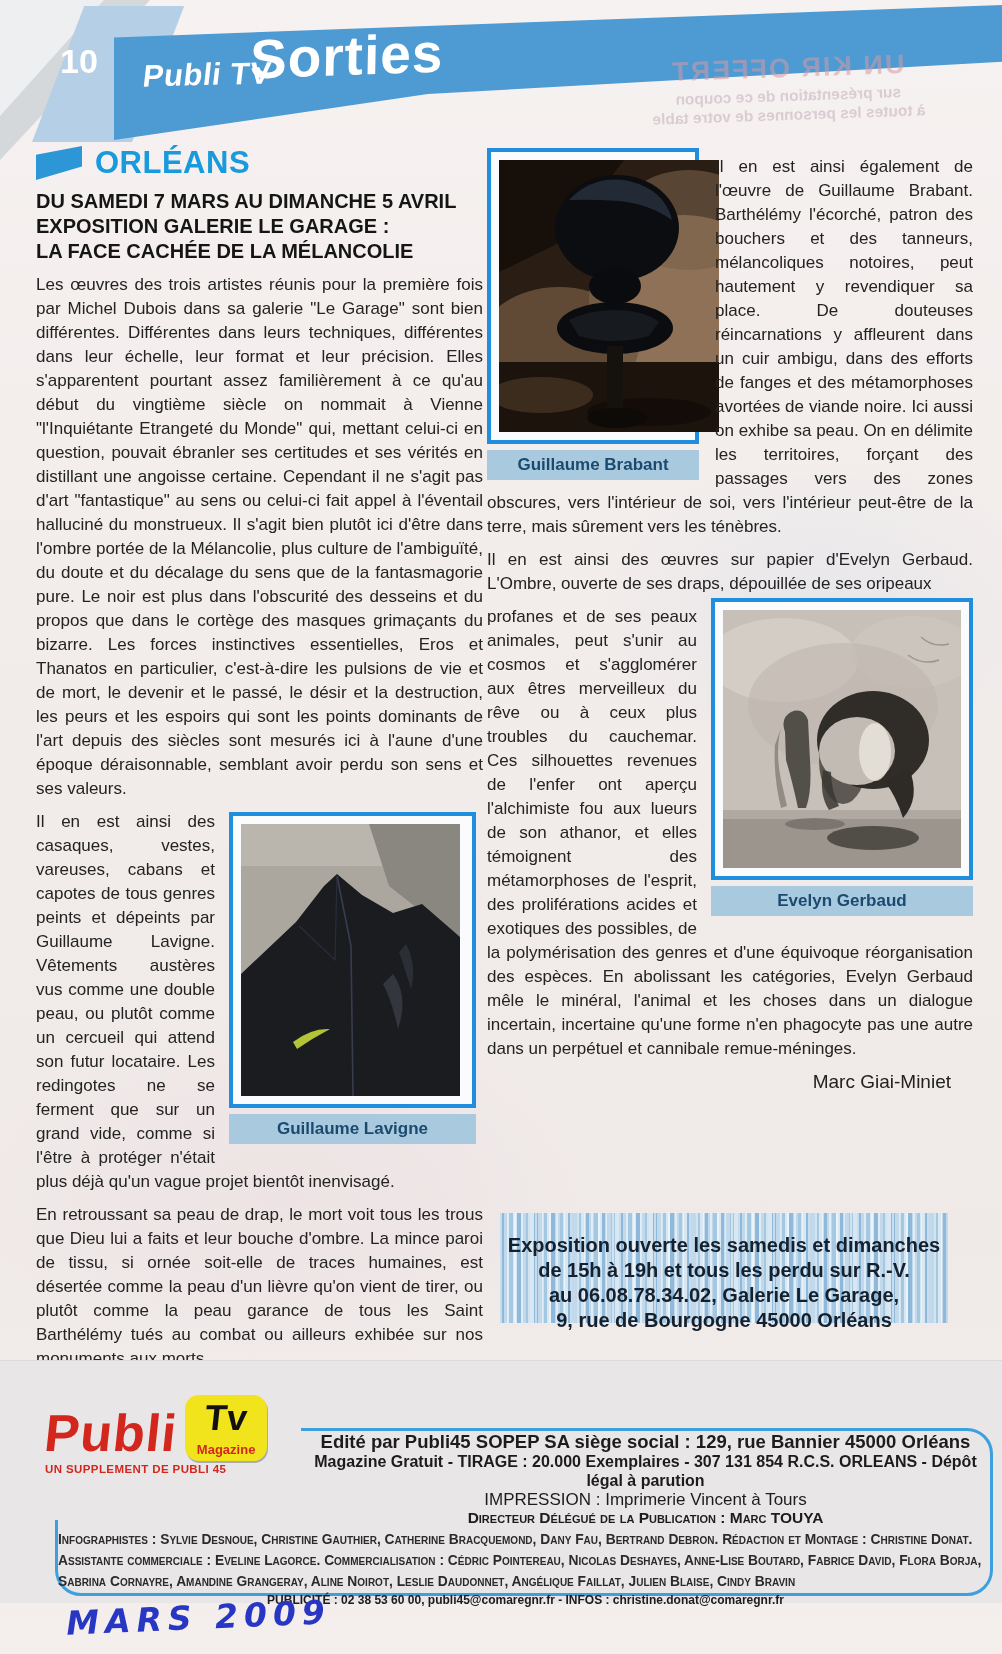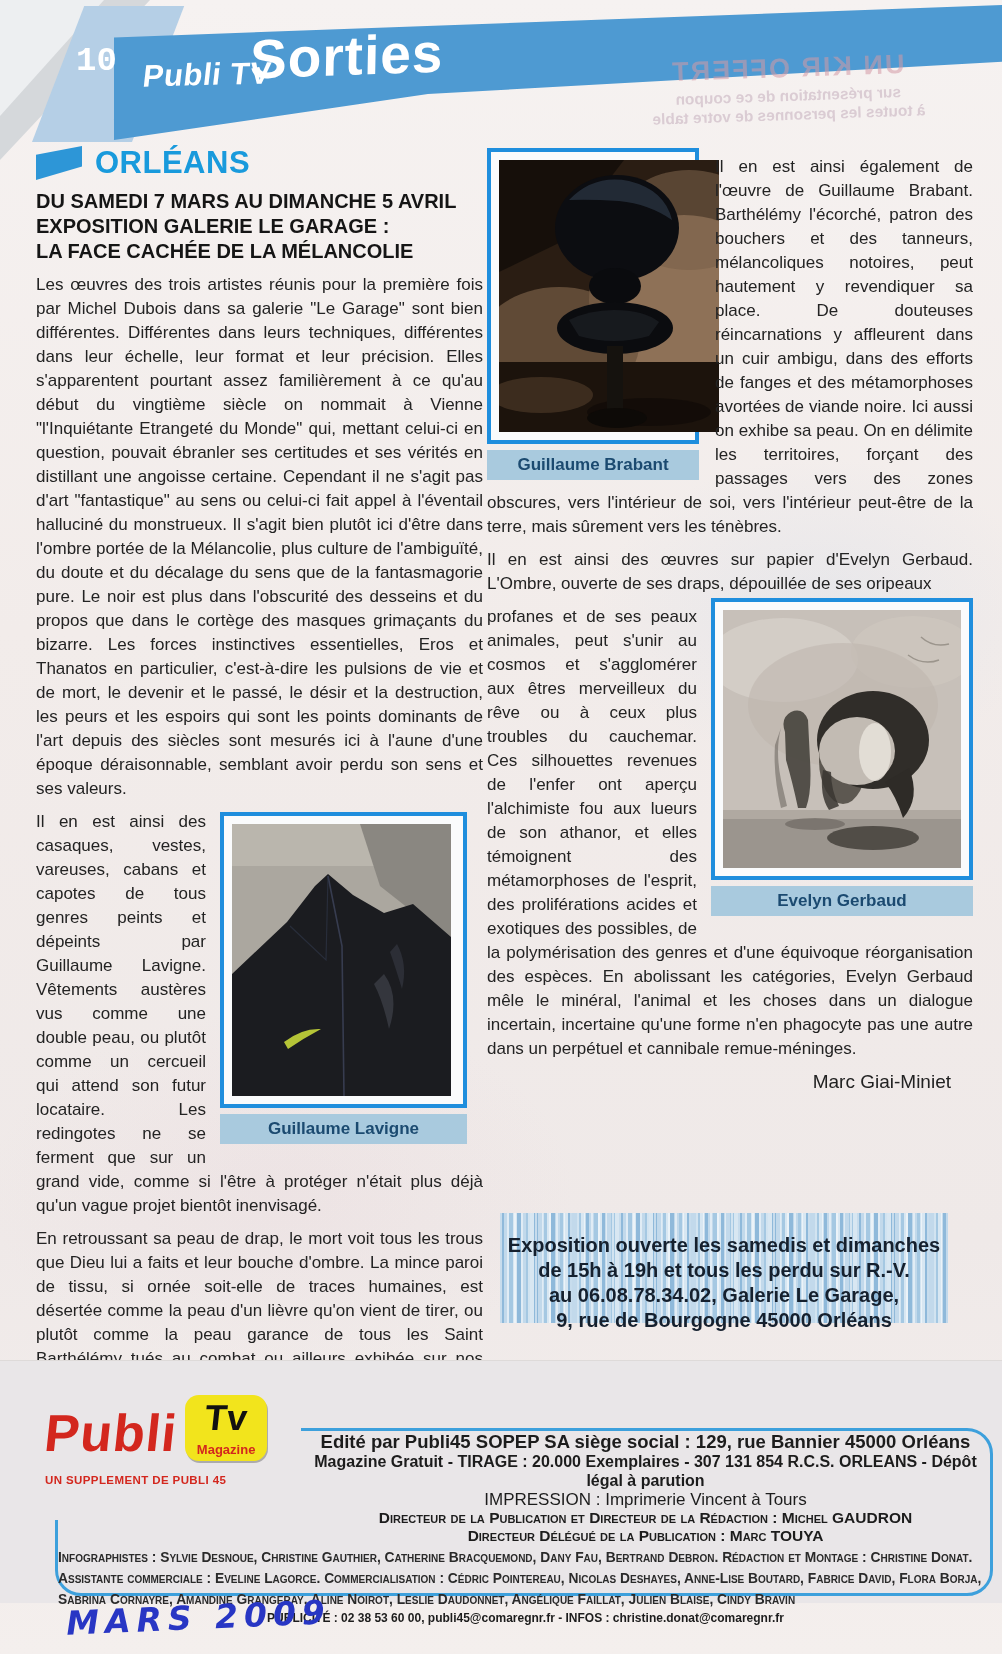--- a/index.html
+++ b/index.html
@@ -11,21 +11,21 @@
       linear-gradient(180deg,#f6f2f1 0%,#f2ecea 38%,#efe9e8 75%,#f4efed 100%);}
   
   .corner1{position:absolute;left:0;top:0;width:150px;height:160px;background:#d5d8db;
     clip-path:polygon(0 0,100% 0,0 100%);}
   .corner2{position:absolute;left:0;top:0;width:104px;height:116px;background:#edeff1;
     clip-path:polygon(0 0,100% 0,0 100%);}
   .banner-light{position:absolute;left:32px;top:6px;width:100px;height:136px;background:#b5cfe6;
     transform:skewX(-21deg);transform-origin:0 100%;}
   .banner-main{position:absolute;left:105px;top:5px;width:897px;height:135px;background:#4e9ad2;
     clip-path:polygon(1% 24%,100% 0%,100% 42%,36% 66%,1% 100%);}
-  .page-num{position:absolute;left:76px;top:42px;font-size:34px;font-weight:bold;color:#fff;z-index:3;font-family:Liberation Mono, monospace;}
+  .page-num{position:absolute;left:60px;top:42px;font-size:34px;font-weight:bold;color:#fff;z-index:3;}
   .brand{position:absolute;left:143px;top:57px;font-size:31px;font-weight:bold;color:#fff;
     transform:skewX(-8deg) rotate(-1.5deg);z-index:3;letter-spacing:.5px;}
   .section-title{position:absolute;left:250px;top:24px;font-size:55px;font-weight:bold;color:#fff;
     transform:rotate(-2deg) skewX(-3deg);z-index:3;letter-spacing:1px;}
   
   .showthrough{position:absolute;left:618px;top:52px;width:340px;text-align:center;
     transform:scaleX(-1) rotate(2deg);color:#cfa3ae;opacity:.55;font-weight:bold;line-height:1.25;}
   .showthrough .st-big{font-size:27px;letter-spacing:2px;color:#d49aa6;}
   .showthrough .st-small{font-size:15.5px;color:#c5aebd;}
   
@@ -36,21 +36,21 @@
     clip-path:polygon(0 26%,100% 0,100% 60%,0 100%);}
   .city{font-size:31px;font-weight:bold;color:#199adc;letter-spacing:.5px;}
   .subtitle{margin-top:6px;font-size:20px;font-weight:bold;line-height:25px;color:#151515;}
   p.body{margin:9px 0 0 0;font-size:17px;line-height:24px;text-align:justify;}
   .fig{background:transparent;}
   .frame{background:#fafbfc;border:4px solid #1f8edd;padding:8px;}
   .frame svg{display:block;}
   .caption{margin-top:6px;background:#a9cade;color:#1b4a70;font-weight:bold;
     text-align:center;font-size:17px;padding:5px 0;}
   .fig-brabant{float:left;width:212px;margin:2px 16px 6px 0;}
-  .fig-lavigne{float:right;width:247px;margin:2px 16px 6px 14px;}
+  .fig-lavigne{float:right;width:247px;margin:2px 7px 6px 14px;}
   .fig-gerbaud{float:right;width:262px;margin:2px 0 6px 14px;}
   .byline{margin-top:10px;padding-right:22px;text-align:right;font-size:19px;color:#222;}
   
   .info-box{position:absolute;left:500px;top:1213px;width:448px;height:110px;
     background-image:
       repeating-linear-gradient(90deg,rgba(255,255,255,.5) 0 2px,transparent 2px 7px),
       repeating-linear-gradient(90deg,#8fb9da 0 4px,#c2d9eb 4px 9px,#a5c8e2 9px 13px,#d8e7f2 13px 17px);
     text-align:center;padding-top:20px;box-sizing:border-box;}
   .info-box div{font-size:20px;font-weight:bold;color:#15202e;line-height:25px;}
   
@@ -69,21 +69,21 @@
   .logo-block{position:absolute;left:45px;top:1395px;width:256px;height:125px;background:#e9e6e8;z-index:2;}
   .logo-row{display:flex;align-items:flex-end;gap:8px;}
   .logo-publi{font-size:52px;font-weight:800;color:#d3271e;transform:skewX(-6deg);
     letter-spacing:1px;line-height:56px;}
   .logo-badge{width:82px;height:66px;background:#f2e41c;border-radius:14px;position:relative;
     box-shadow:1px 2px 0 rgba(60,60,60,.35);}
   .logo-tv{position:absolute;left:0;right:0;top:2px;text-align:center;font-size:36px;font-weight:800;
     color:#111;transform:skewX(-6deg);}
   .logo-mag{position:absolute;left:0;right:0;bottom:4px;text-align:center;font-size:13px;
     font-weight:700;color:#d3271e;}
-  .logo-supp{margin-top:13px;font-size:11.5px;font-weight:800;color:#d3271e;letter-spacing:.4px;}
+  .logo-supp{margin-top:2px;font-size:11.5px;font-weight:800;color:#d3271e;letter-spacing:.4px;}
   .handwriting{position:absolute;left:66px;top:1598px;font-family:"DejaVu Sans",sans-serif;
     font-style:italic;font-weight:800;font-size:33px;color:#2836c4;letter-spacing:6px;
     transform:rotate(-2.5deg);}
 </style>
 </head>
 <body>
 
 <div class="page">
 
   <div class="corner1"></div>
@@ -206,21 +206,20 @@
         <span class="logo-mag">Magazine</span>
       </span>
     </div>
     <div class="logo-supp">UN SUPPLEMENT DE PUBLI 45</div>
   </div>
 
   <div class="footer-text">
     <div class="ft-center ft-1">Edité par Publi45 SOPEP SA siège social : 129, rue Bannier 45000 Orléans</div>
     <div class="ft-center ft-2">Magazine Gratuit - TIRAGE : 20.000 Exemplaires - 307 131 854 R.C.S. ORLEANS - Dépôt légal à parution</div>
     <div class="ft-center ft-3">IMPRESSION : Imprimerie Vincent à Tours</div>
-    <div class="ft-center ft-sc">Directeur de la Publication et Directeur de la Rédaction : Michel GAUDRON</div>
     <div class="ft-center ft-sc">Directeur Délégué de la Publication : Marc TOUYA</div>
     <div class="ft-credits">Infographistes : Sylvie Desnoue, Christine Gauthier, Catherine Bracquemond, Dany Fau, Bertrand Debron. Rédaction et Montage : Christine Donat.</div>
     <div class="ft-credits">Assistante commerciale : Eveline Lagorce. Commercialisation : Cédric Pointereau, Nicolas Deshayes, Anne-Lise Boutard, Fabrice David, Flora Borja,</div>
     <div class="ft-credits">Sabrina Cornayre, Amandine Grangeray, Aline Noirot, Leslie Daudonnet, Angélique Faillat, Julien Blaise, Cindy Bravin</div>
     <div class="ft-pub">PUBLICITÉ : 02 38 53 60 00, publi45@comaregnr.fr - INFOS : christine.donat@comaregnr.fr</div>
   </div>
 
   <div class="handwriting">MARS 2009</div>
 
 </div>

